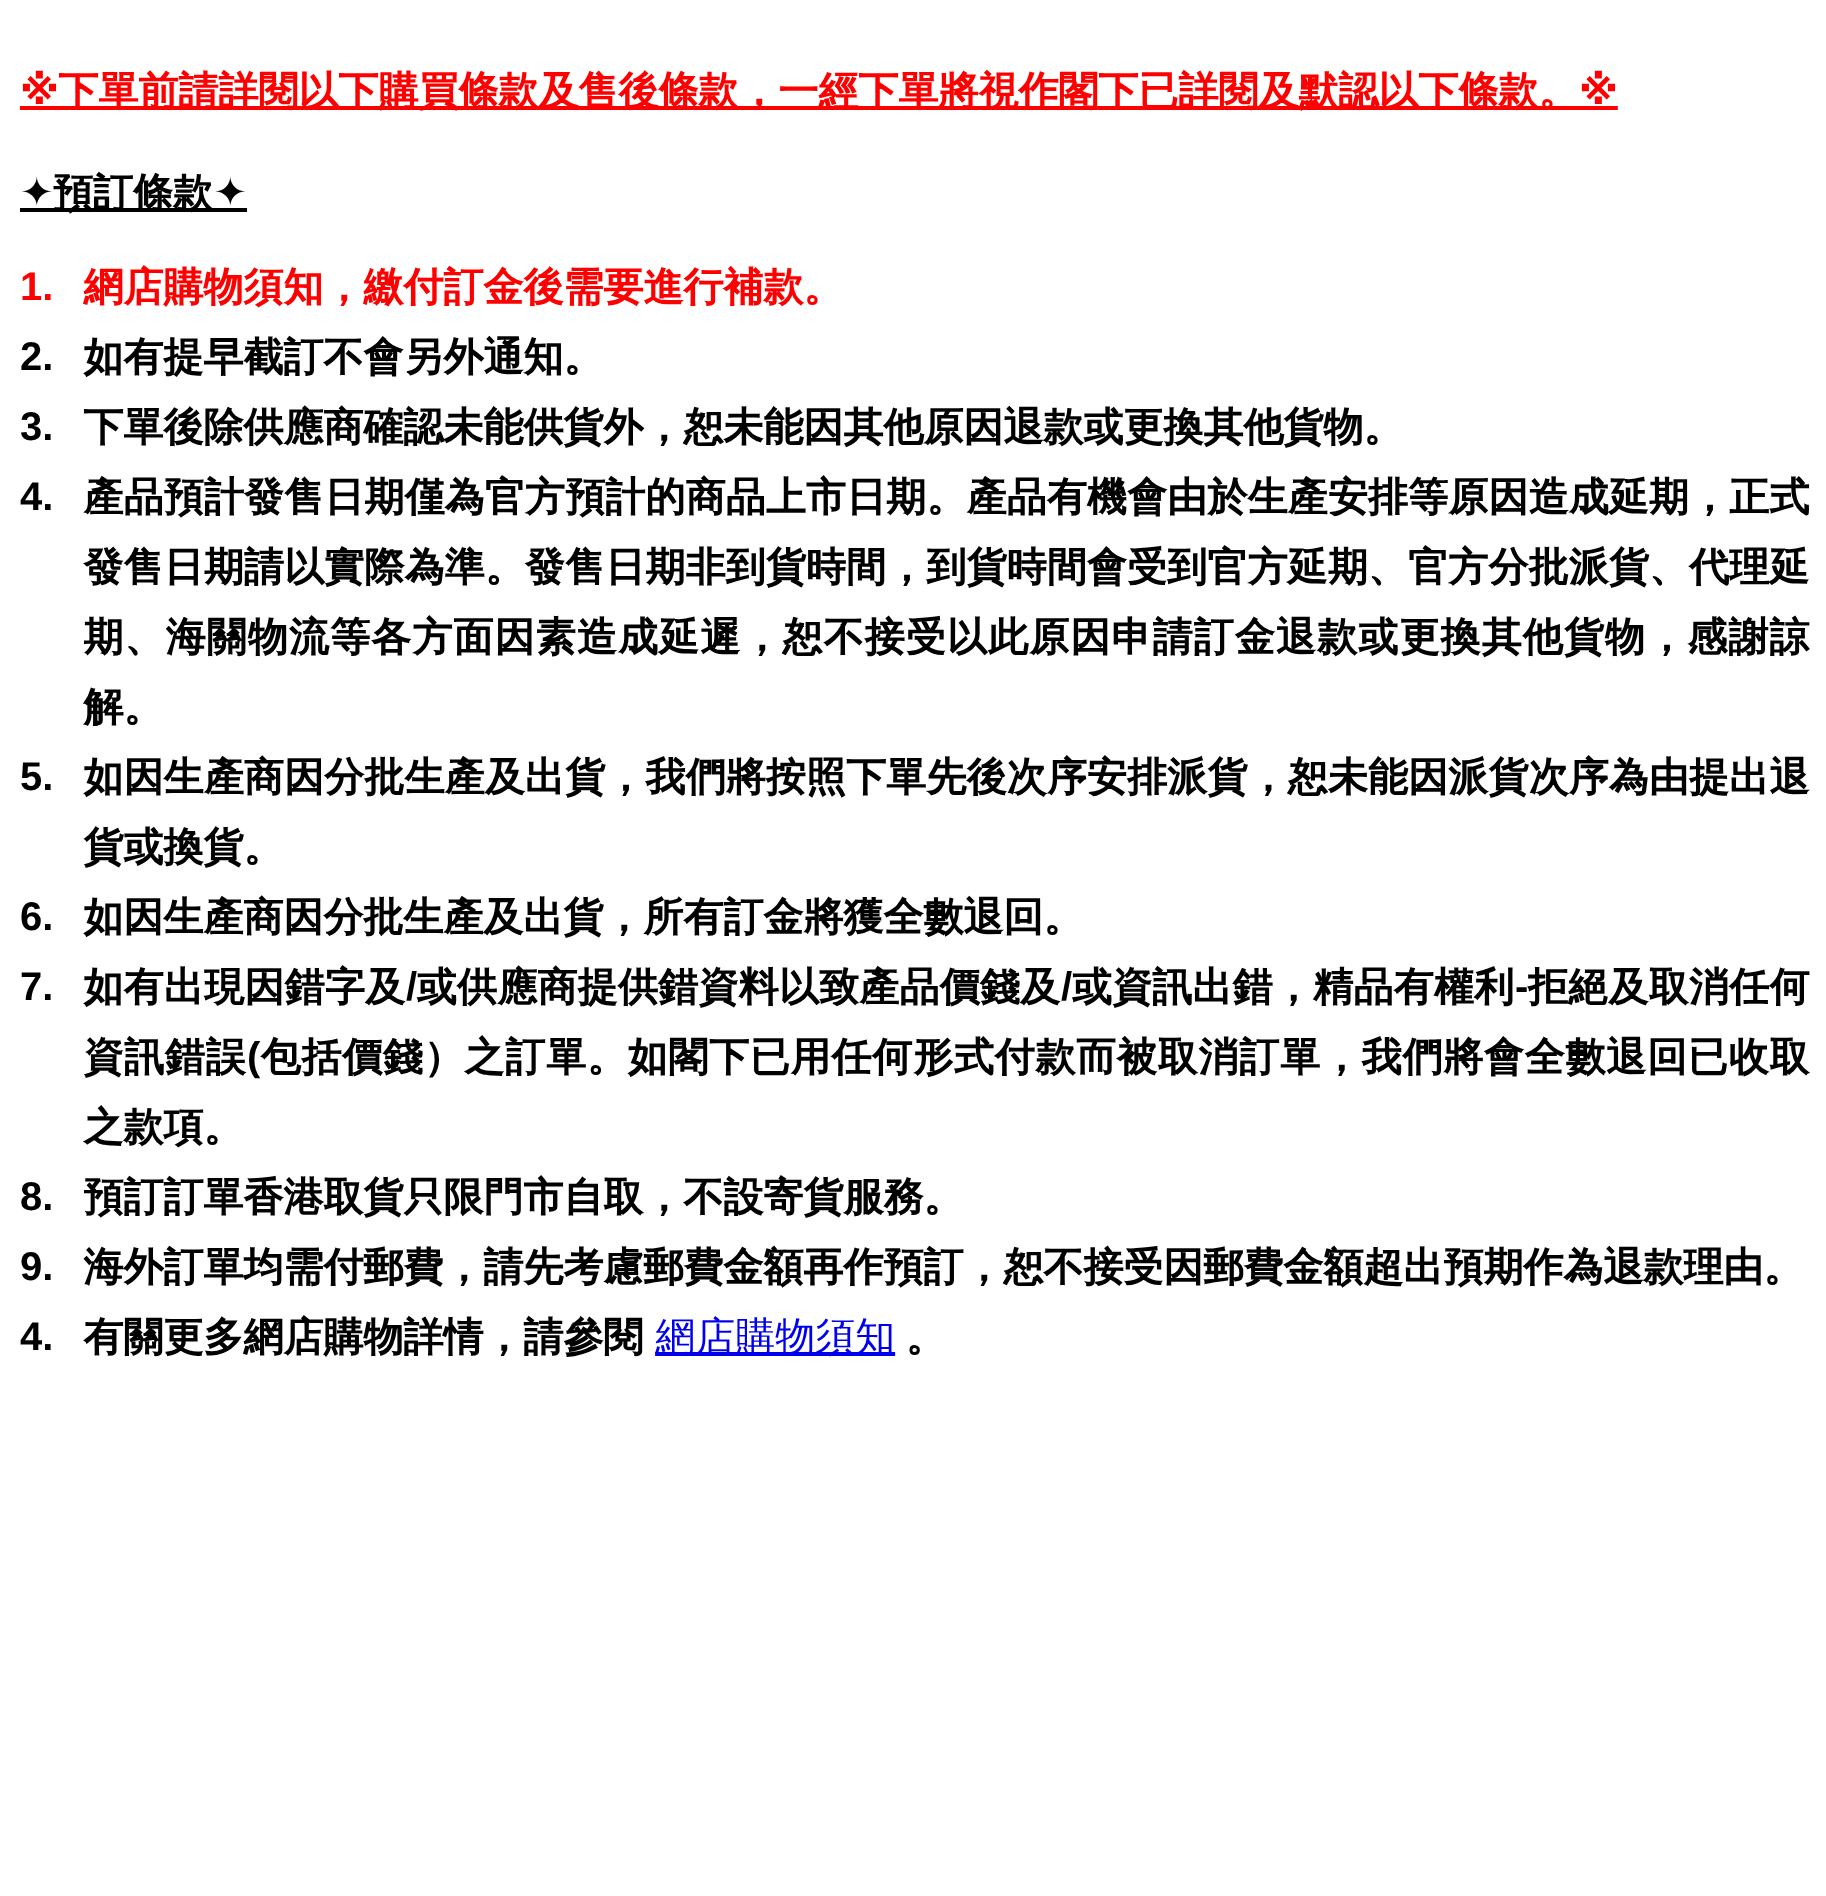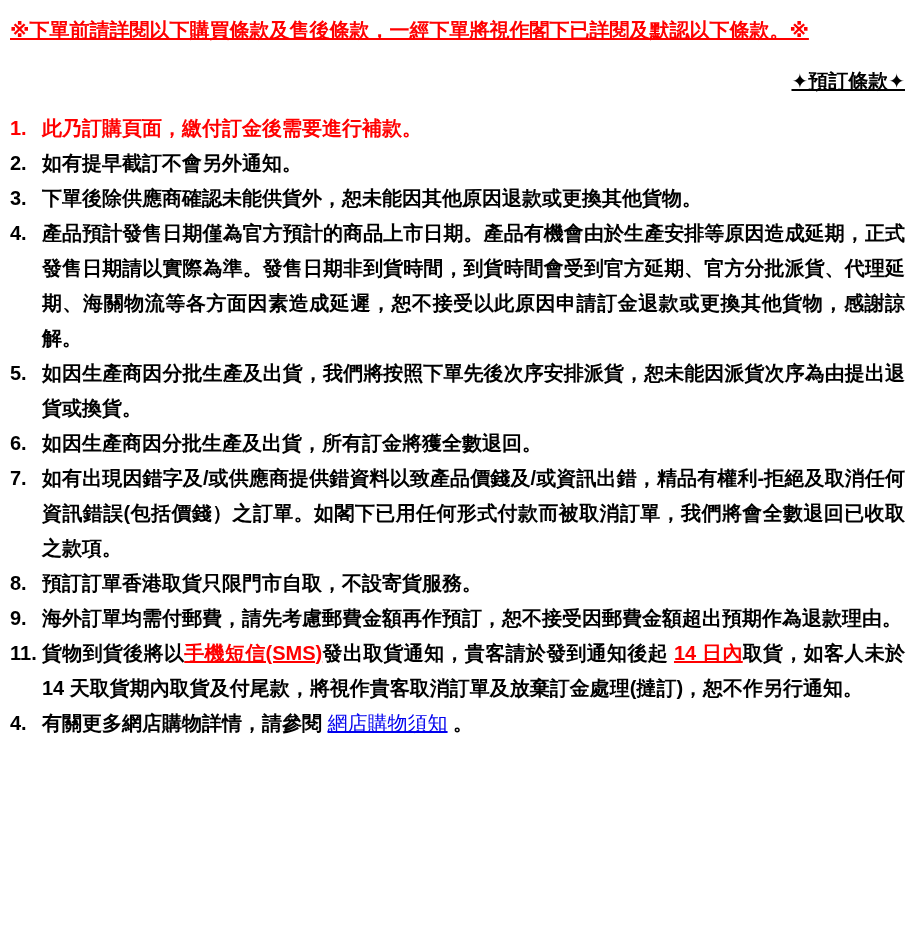--- a/index.html
+++ b/index.html
@@ -16,28 +16,27 @@
   .page{
     width:913px;
     box-sizing:border-box;
     padding:12px 8px 18px 10px;
     font-size:20px;
     line-height:1.75;
   }
   .notice{
     color:var(--red);
     text-decoration:underline;
-    margin:1px 0 16px 0;
+    margin:17px 0 16px 0;
   }
   .section-title{
     font-size:20px;
     font-weight:700;
     text-decoration:underline;
     margin:0 0 12px 0;
-    text-align:right;
   }
   .terms-list{
     margin:0;
     padding:0;
   }
   .term-item{
     display:flex;
     align-items:flex-start;
   }
   .term-number{
@@ -63,21 +62,21 @@
 <body>
 
 <div class="page">
   <div class="notice">※下單前請詳閱以下購買條款及售後條款，一經下單將視作閣下已詳閱及默認以下條款。※</div>
 
   <h2 class="section-title">✦預訂條款✦</h2>
 
   <div class="terms-list">
       <div class="term-item">
         <span class="term-number red">1.</span>
-        <div class="term-text"><span class="red">此乃訂購頁面，繳付訂金後需要進行補款。</span></div>
+        <div class="term-text"><span class="red">網店購物須知，繳付訂金後需要進行補款。</span></div>
       </div>
       <div class="term-item">
         <span class="term-number">2.</span>
         <div class="term-text"><span>如有提早截訂不會另外通知。</span></div>
       </div>
       <div class="term-item">
         <span class="term-number">3.</span>
         <div class="term-text"><span>下單後除供應商確認未能供貨外，恕未能因其他原因退款或更換其他貨物。</span></div>
       </div>
       <div class="term-item">
@@ -98,21 +97,17 @@
       </div>
       <div class="term-item">
         <span class="term-number">8.</span>
         <div class="term-text"><span>預訂訂單香港取貨只限門市自取，不設寄貨服務。</span></div>
       </div>
       <div class="term-item">
         <span class="term-number">9.</span>
         <div class="term-text"><span>海外訂單均需付郵費，請先考慮郵費金額再作預訂，恕不接受因郵費金額超出預期作為退款理由。</span></div>
       </div>
       <div class="term-item">
-        <span class="term-number">11.</span>
-        <div class="term-text"><span>貨物到貨後將以</span><span class="red-underline">手機短信(SMS)</span><span>發出取貨通知，貴客請於發到通知後起 </span><span class="red-underline">14 日內</span><span>取貨，如客人未於 14 天取貨期內取貨及付尾款，將視作貴客取消訂單及放棄訂金處理(撻訂)，恕不作另行通知。</span></div>
-      </div>
-      <div class="term-item">
         <span class="term-number">4.</span>
         <div class="term-text"><span>有關更多網店購物詳情，請參閱 </span><a href="#">網店購物須知</a><span> 。</span></div>
       </div>
     </div>
 </div>
 
 </body></html>

